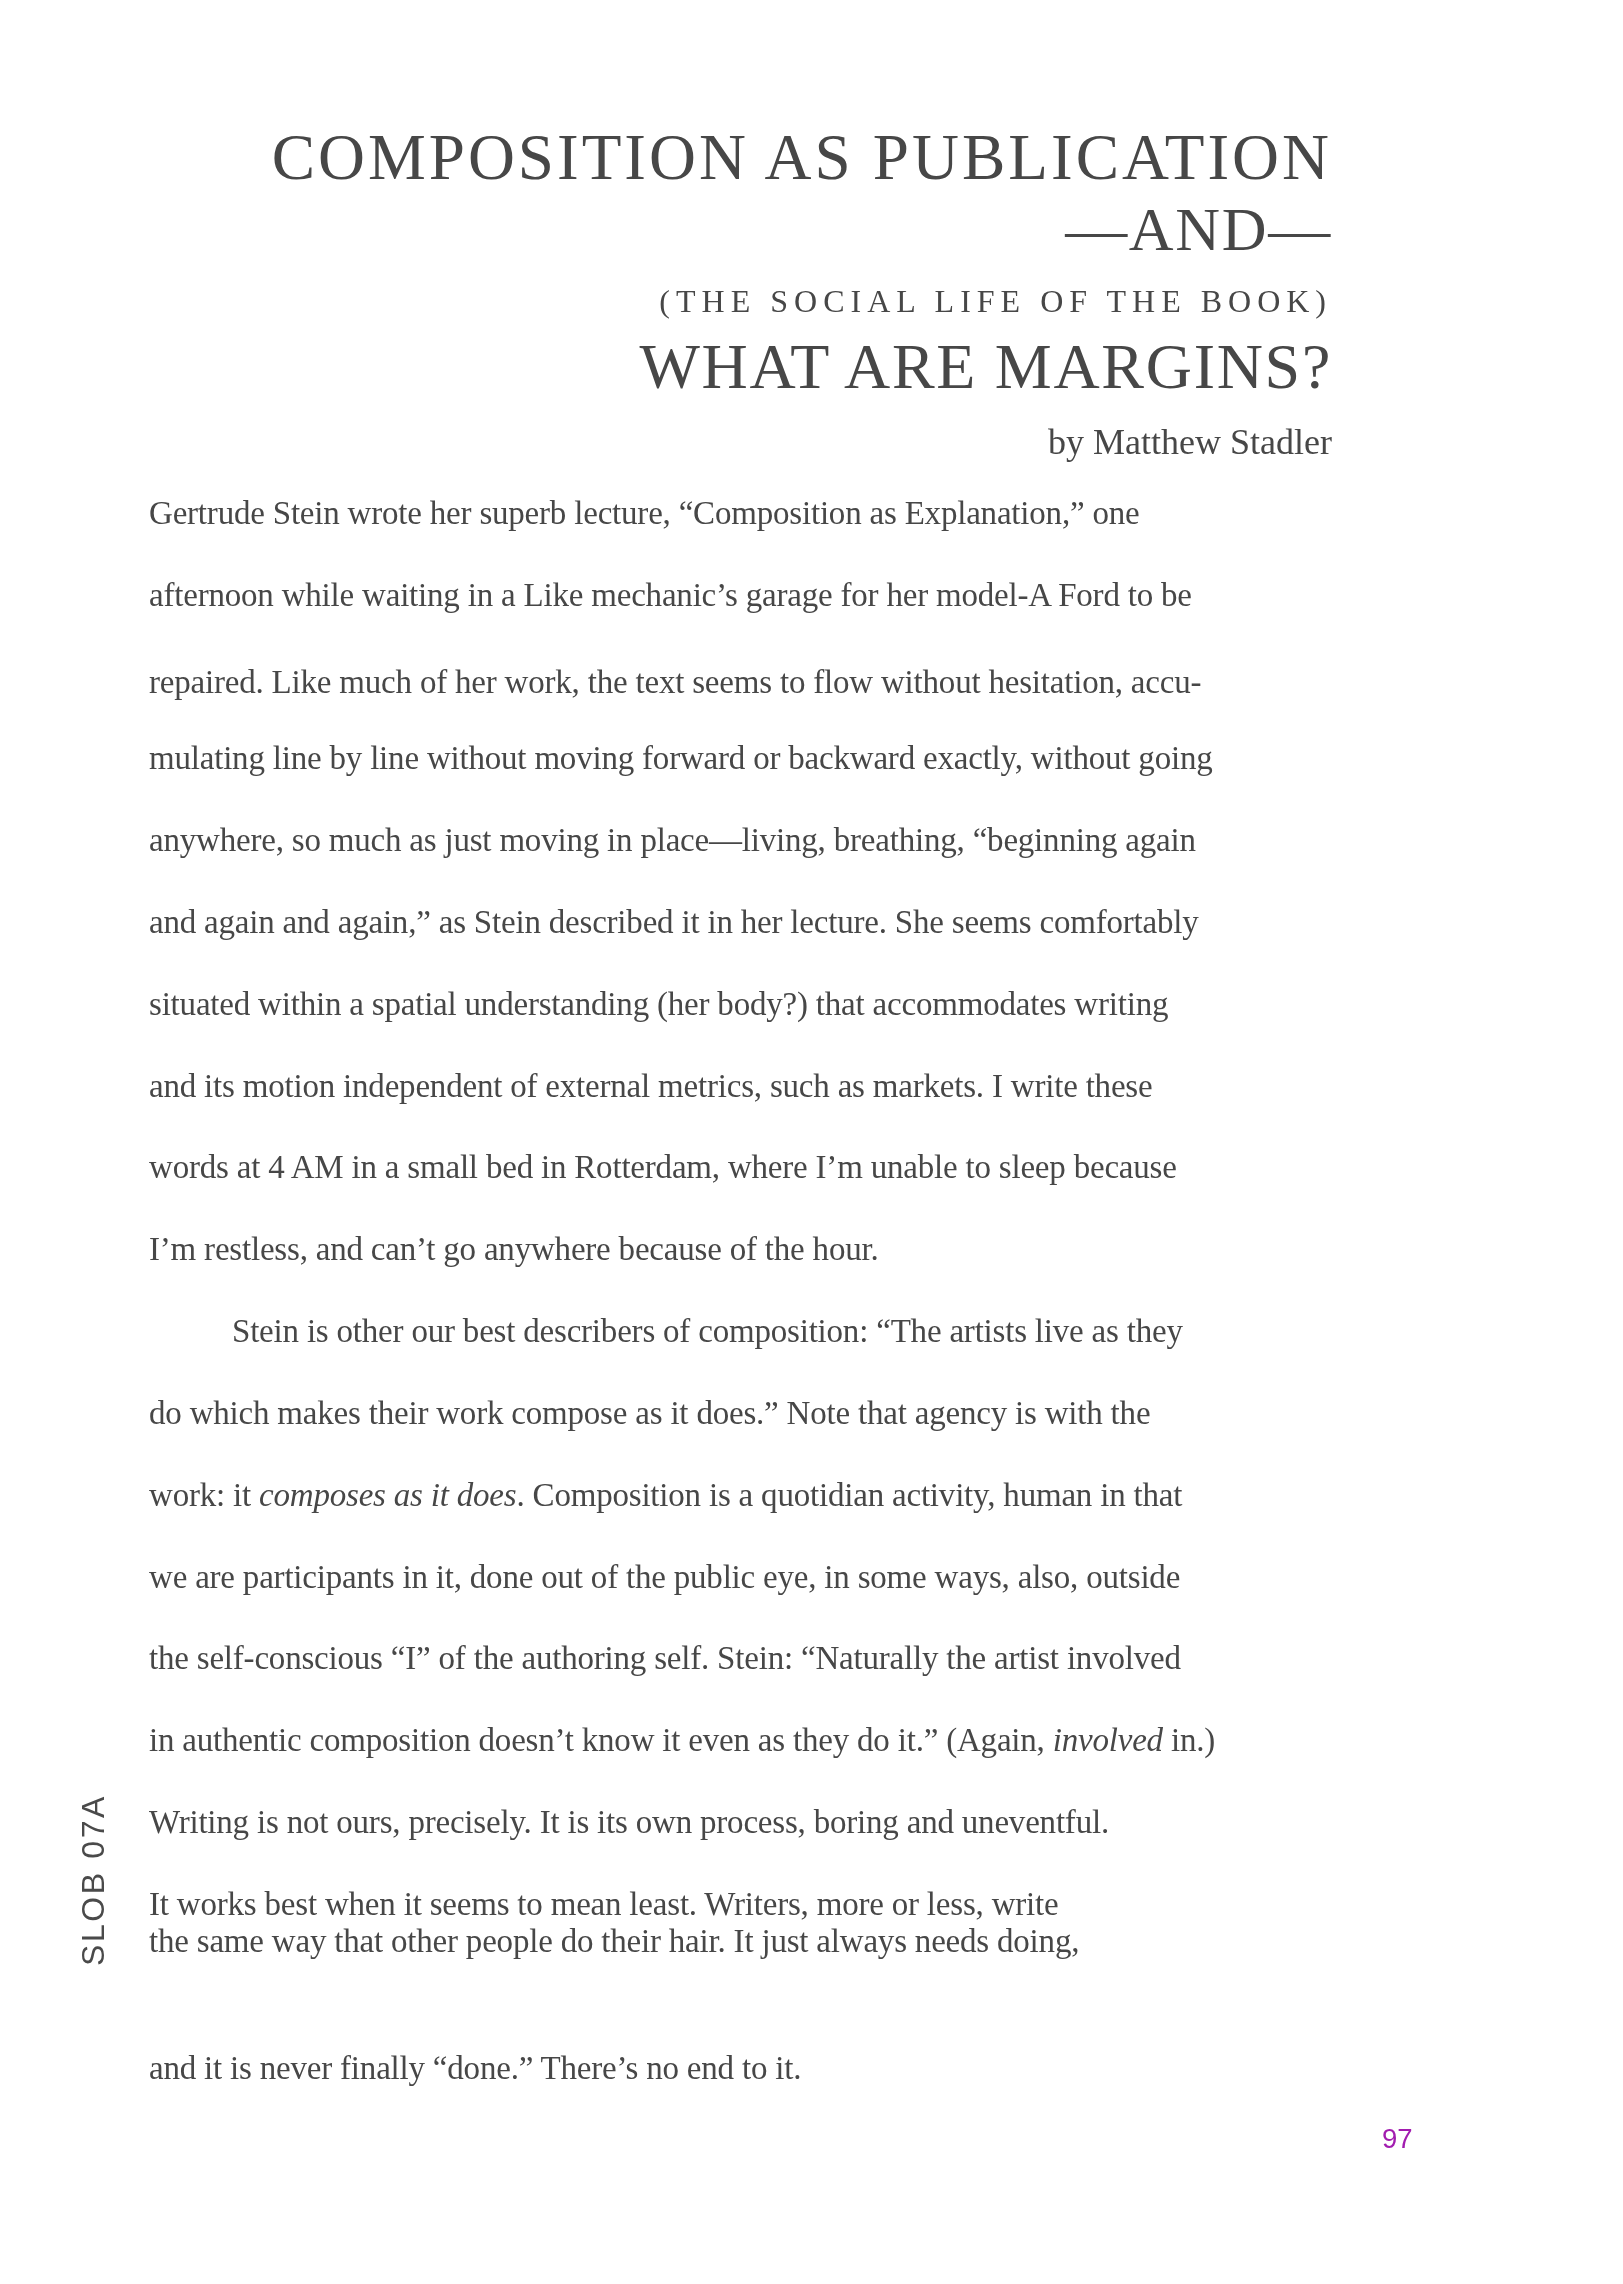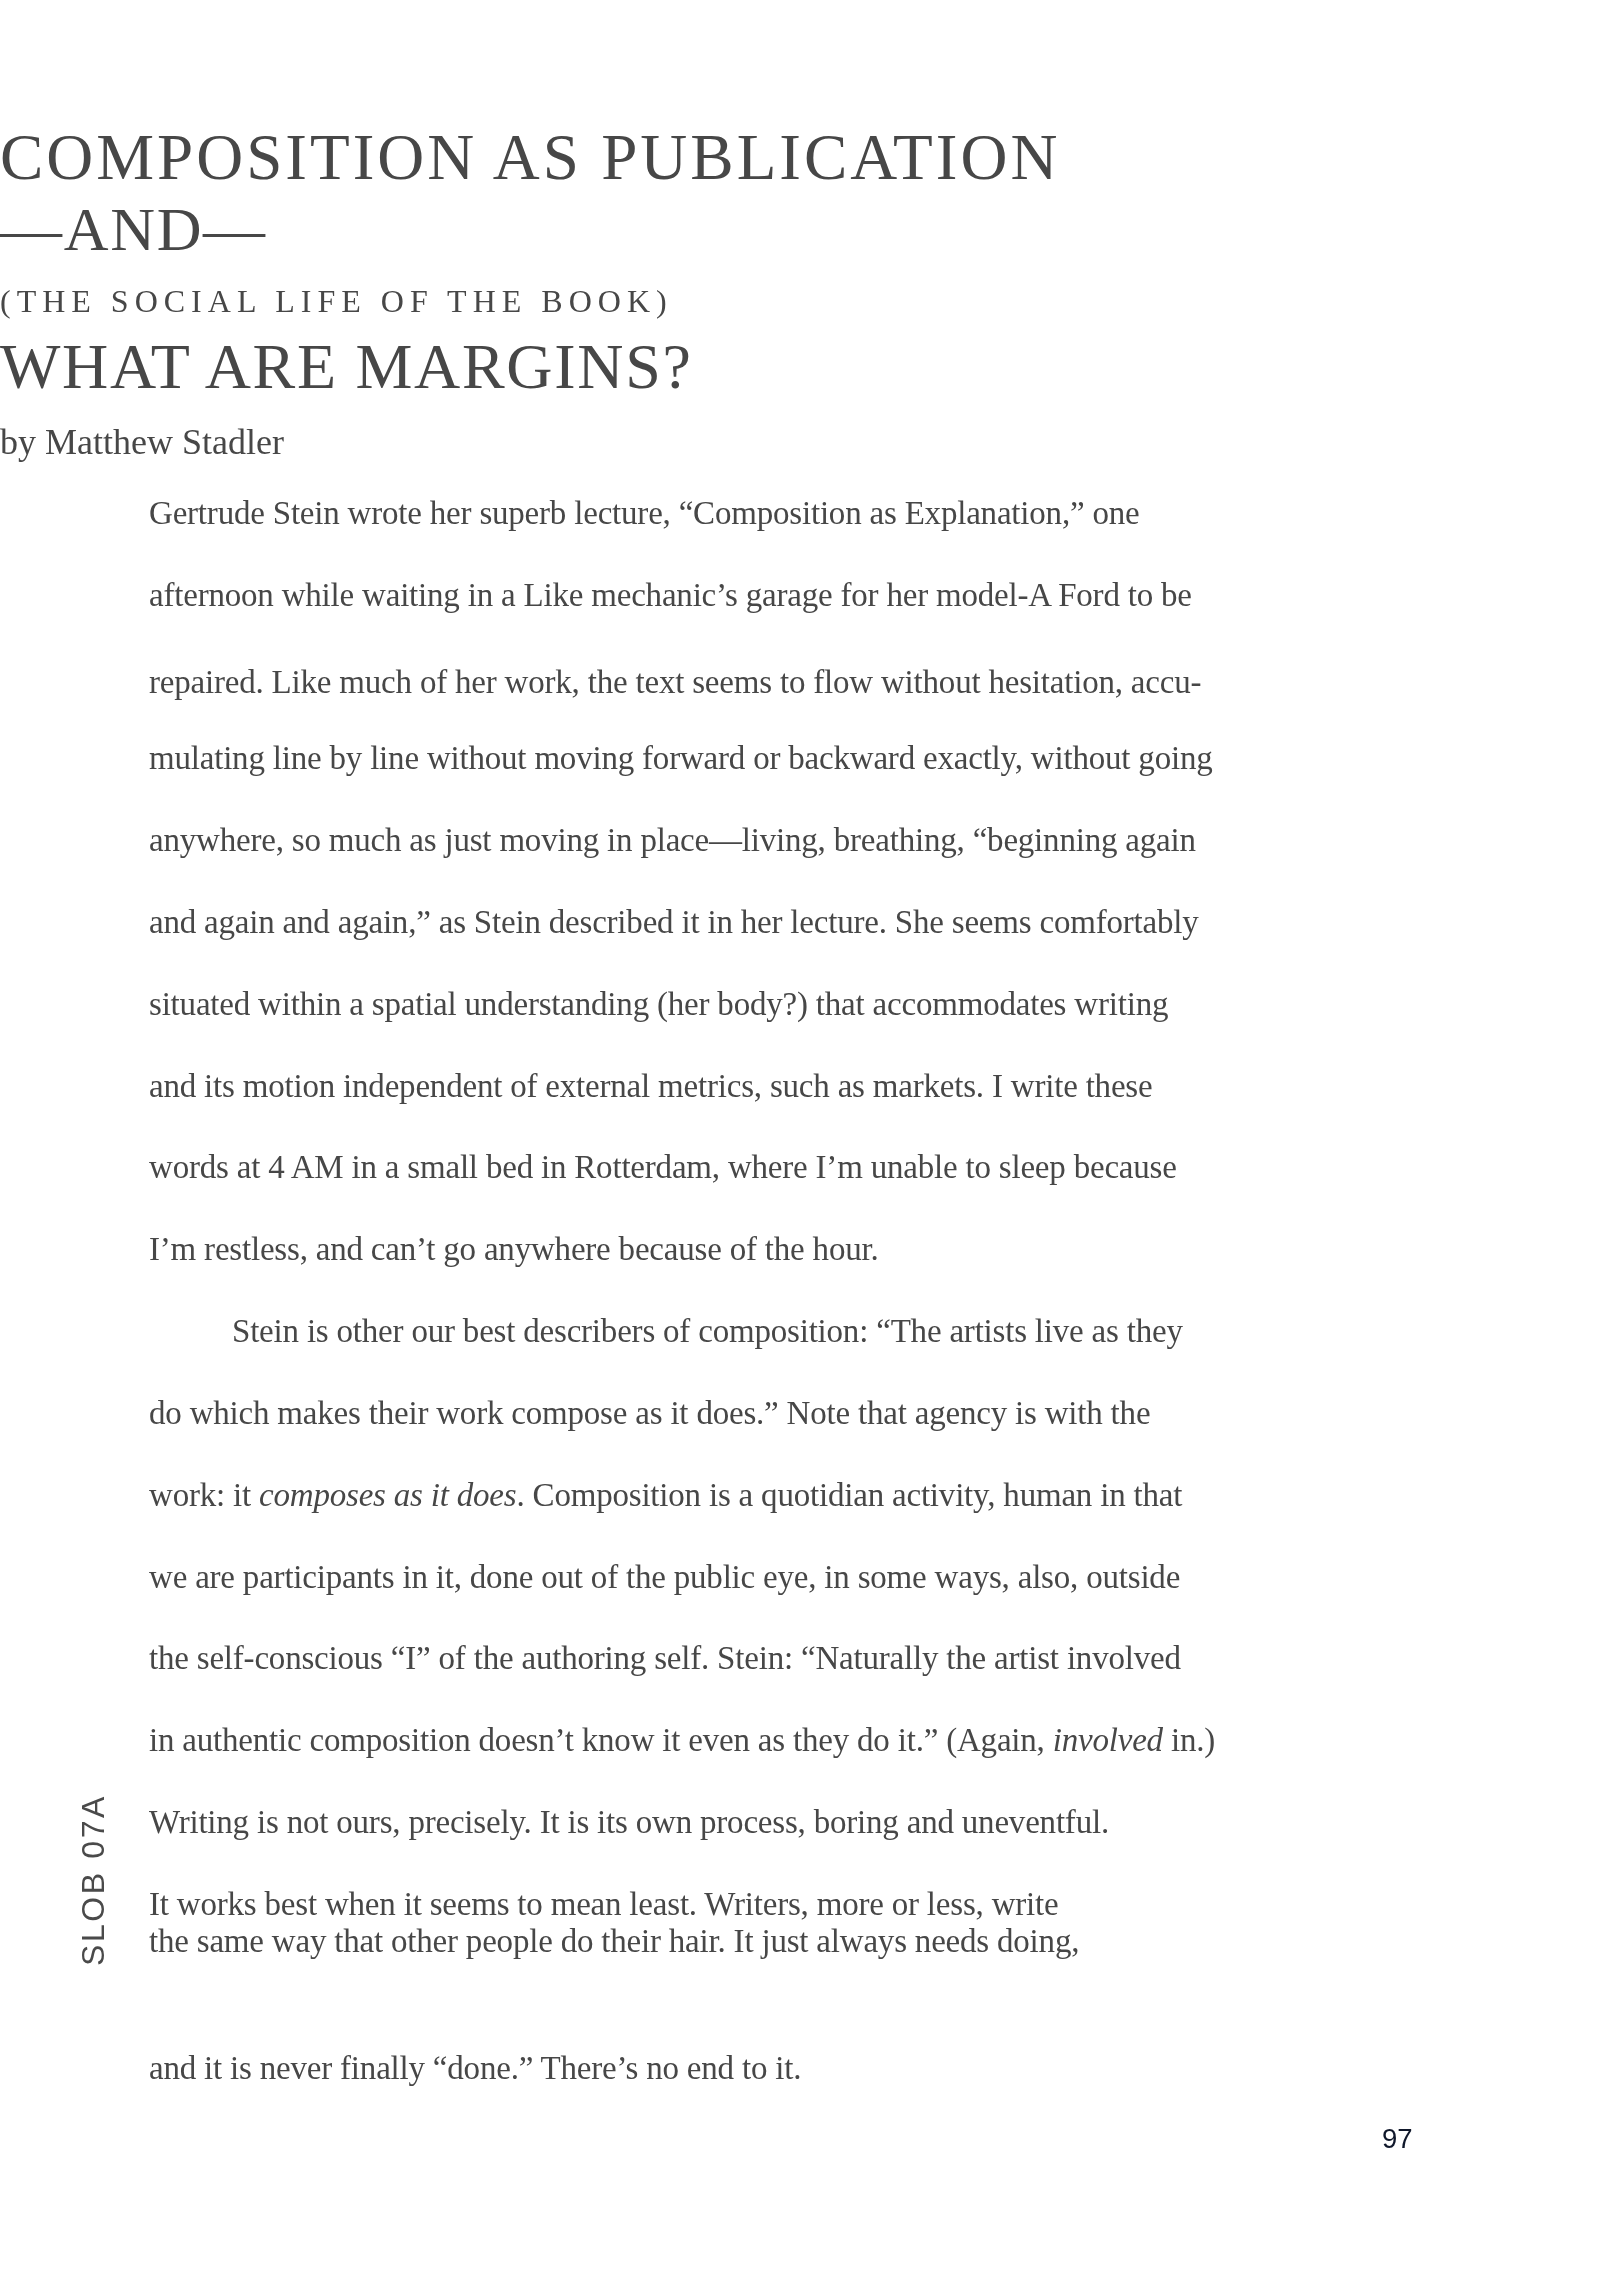--- a/index.html
+++ b/index.html
@@ -1,20 +1,20 @@
 <!DOCTYPE html>
 <html style="font-size:13.8px"><head>
 <meta charset="utf-8">
 <style>
   html, body { margin: 0; padding: 0; background: #ffffff; }
   body { width: 1624px; height: 2284px; position: relative; overflow: hidden; color: #474747; }
   .serif { font-family: "Liberation Serif", "DejaVu Serif", serif; }
   .sans { font-family: "Liberation Sans", "DejaVu Sans", sans-serif; }
 
-  .title-block { position: absolute; left: 0; width: 1332px; text-align: left; }
+  .title-block { position: absolute; left: 0; width: 1332px; text-align: right; }
   .t-main { top: 119px; font-size: 65px; letter-spacing: 3px; line-height: 77px; }
   .t-and { top: 191px; font-size: 62px; line-height: 77px; letter-spacing: 1.7px; }
   .t-sub { top: 282px; font-size: 32px; letter-spacing: 6px; line-height: 38px; }
   .t-q { top: 331px; font-size: 64px; letter-spacing: 1.7px; line-height: 72px; }
   .t-by { top: 421px; font-size: 36px; line-height: 43px; }
 
   .body-text { position: absolute; left: 149px; top: 0; width: 1375px; }
   .line {
     position: absolute; left: 0; white-space: nowrap;
     font-size: 33px; line-height: 43px; letter-spacing: -0.2px;
@@ -23,21 +23,21 @@
   .line i { font-style: italic; }
 
   .side-label {
     position: absolute; left: 76px; top: 1966px;
     transform-origin: 0 0; transform: rotate(-90deg);
     font-size: 32px; letter-spacing: 2.6px; white-space: nowrap; line-height: 34px;
     color: #4a4a4a;
   }
   .page-number {
     position: absolute; left: 1382px; top: 2123px;
-    font-size: 27.5px; line-height: 31px; color: #0f172a;
+    font-size: 27.5px; line-height: 31px; color: #a21caf;
   }
 </style>
 </head>
 <body>
 
 <div class="serif title-block t-main">COMPOSITION AS PUBLICATION</div>
 <div class="serif title-block t-and">—AND—</div>
 <div class="serif title-block t-sub">(THE SOCIAL LIFE OF THE BOOK)</div>
 <div class="serif title-block t-q">WHAT ARE MARGINS?</div>
 <div class="serif title-block t-by">by Matthew Stadler</div>

